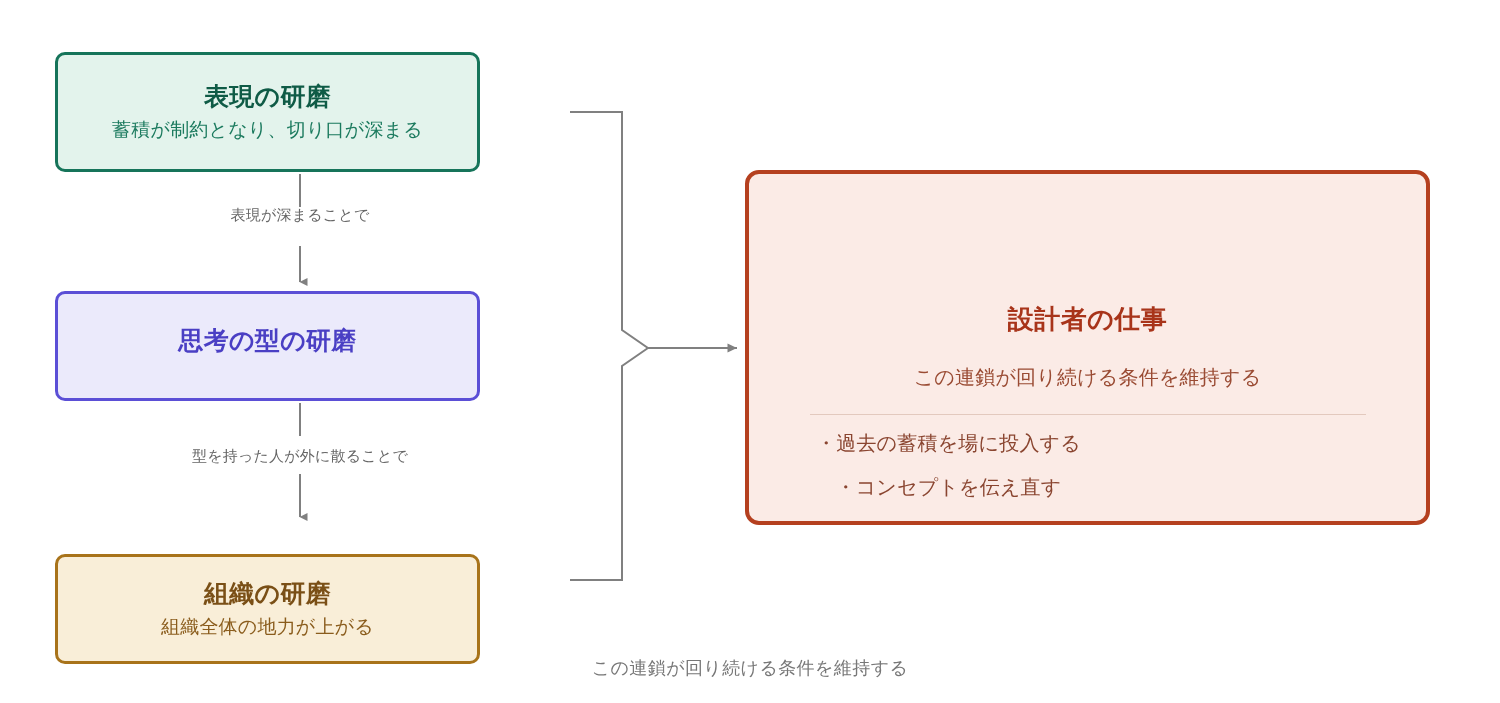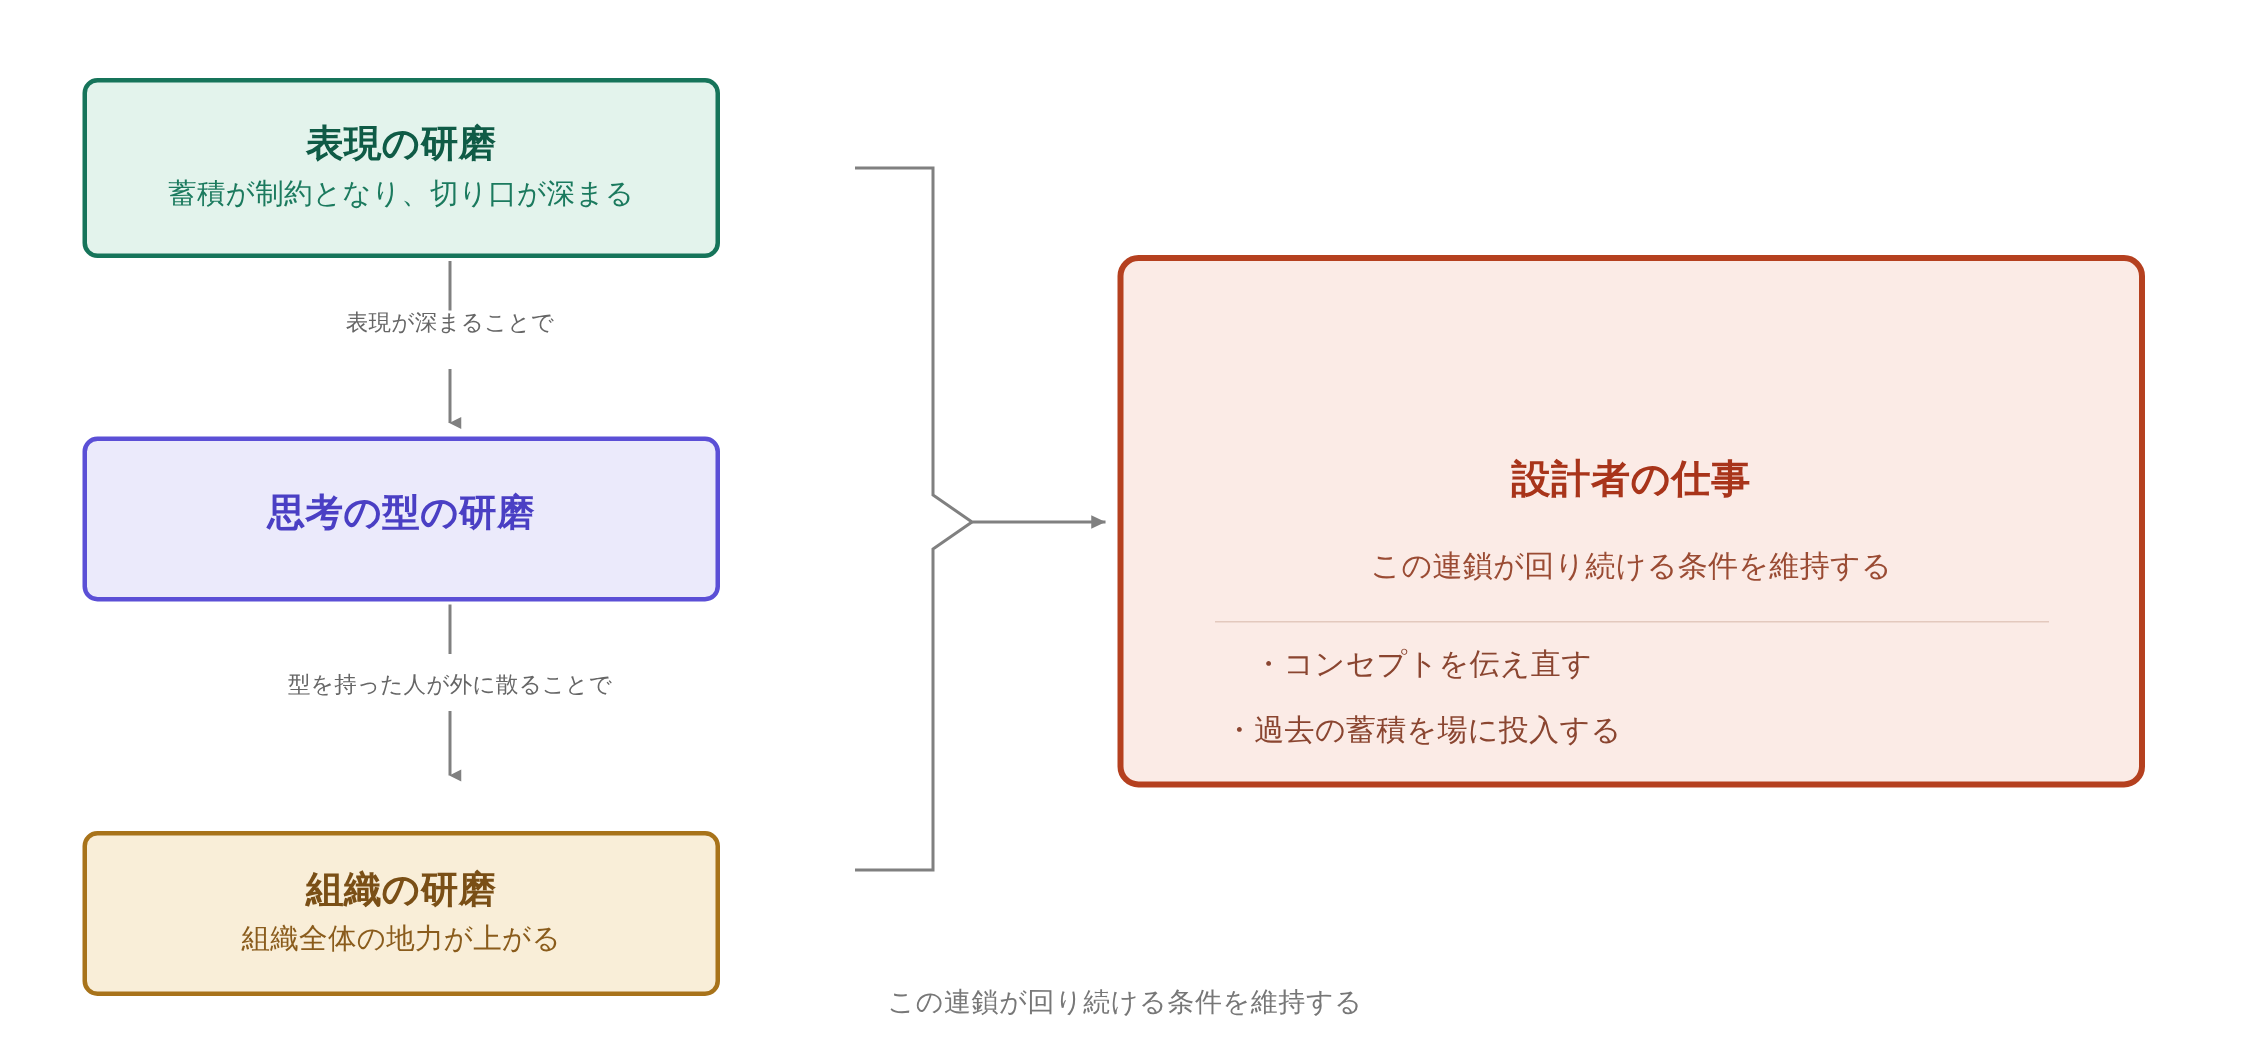--- a/index.html
+++ b/index.html
@@ -70,21 +70,21 @@
   }
   #node-expression .node-title { color: #0f5b46; }
   #node-expression .node-sub   { color: #1b7a5e; }
 
   #node-thinking {
     top: 291px;
     height: 110px;
     background: #ebeafb;
     border-color: #5b4fd6;
   }
-  #node-thinking .node-title { color: #4a3fc4; }
+  #node-thinking .node-title { color: #4a3fc4; font-family: Liberation Mono, monospace; }
   #node-thinking .node-sub   { color: #5248cc; }
 
   #node-organization {
     top: 554px;
     height: 110px;
     background: #f9eed8;
     border-color: #a8731a;
   }
   #node-organization .node-title { color: #7a4f16; }
   #node-organization .node-sub   { color: #8a5c1c; }
@@ -208,20 +208,20 @@
   <div class="node stage" id="node-organization">
     <div class="node-title">組織の研磨</div>
     <div class="node-sub">組織全体の地力が上がる</div>
   </div>
 
   <div class="node" id="node-designer">
     <div id="panel-title">設計者の仕事</div>
     <div id="panel-sub">この連鎖が回り続ける条件を維持する</div>
     <div id="panel-divider"></div>
     <ul id="panel-list">
+      <li>・過去の蓄積を場に投入する</li>
       <li>・コンセプトを伝え直す</li>
-      <li>・過去の蓄積を場に投入する</li>
     </ul>
   </div>
 
   <div id="caption">この連鎖が回り続ける条件を維持する</div>
 
 </div>
 
 </body></html>

